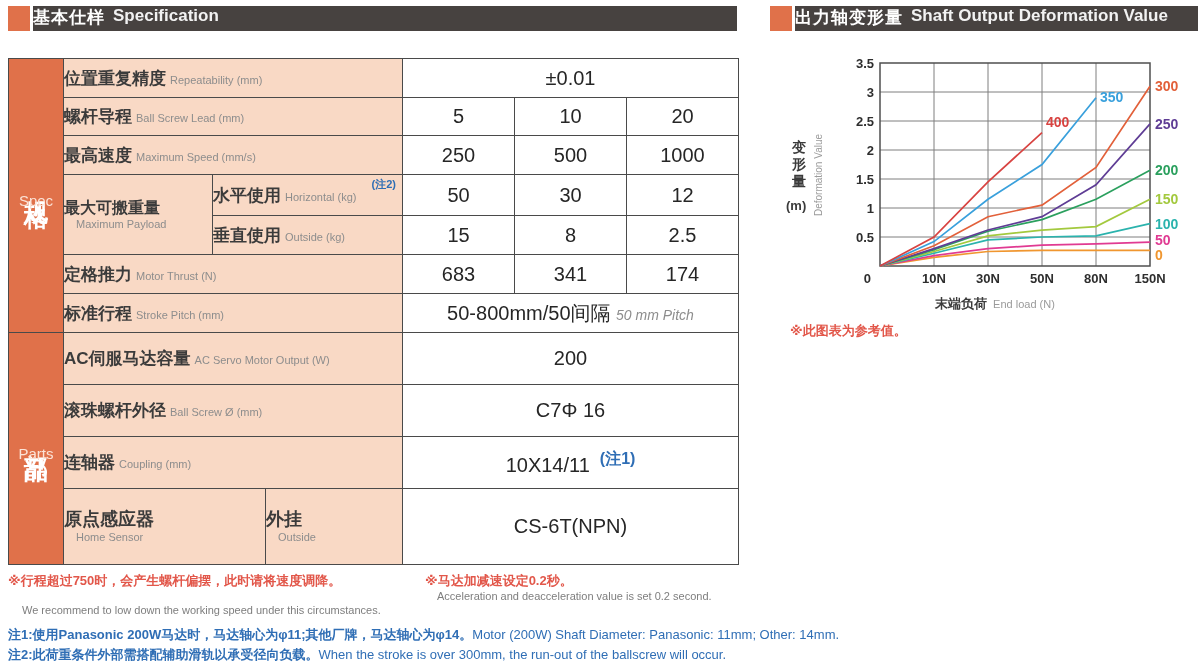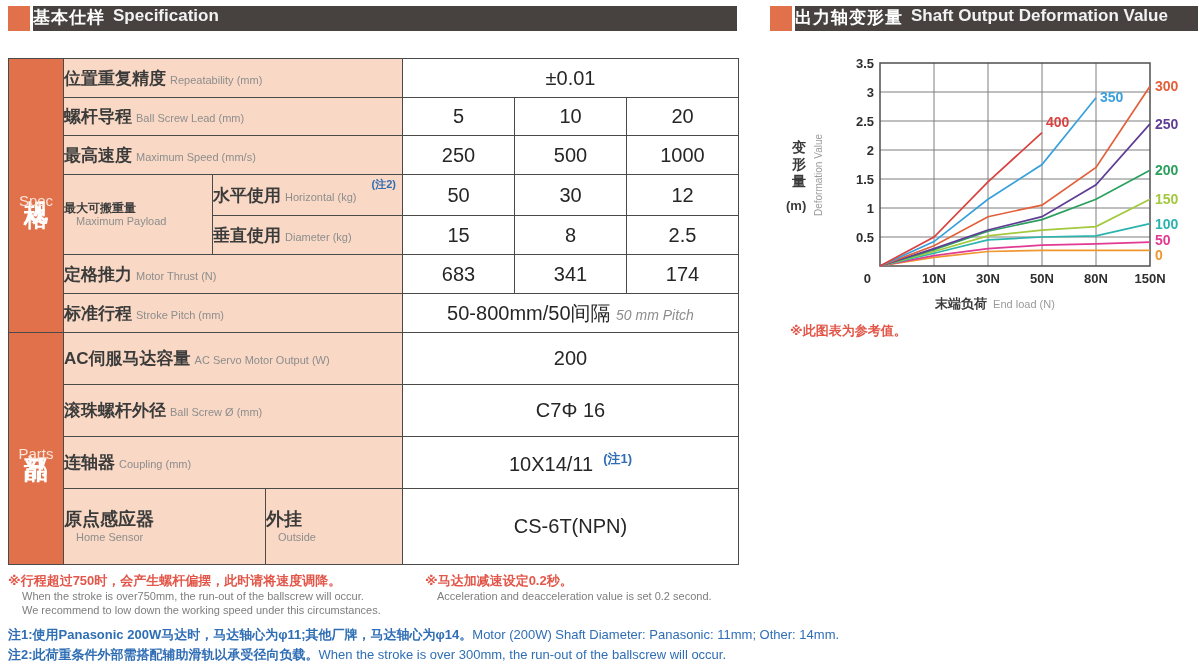--- a/index.html
+++ b/index.html
@@ -13,26 +13,26 @@
   .hdr .t-en{color:#f2f2f2;font-size:17px;font-weight:bold;}
   
   table.spec{position:absolute;left:8px;top:58px;border-collapse:collapse;table-layout:fixed;}
   table.spec td{border:1px solid #4a4a4a;padding:0;vertical-align:middle;overflow:hidden;}
   td.band{background:#e0714a;text-align:center;color:#fff;}
   .band-zh{writing-mode:vertical-rl;text-orientation:upright;margin:0 auto;font-size:24px;font-weight:bold;letter-spacing:5px;line-height:1;}
   .band-en{font-size:15px;color:#fbe3d7;}
   td.lbl{background:#f9d9c5;padding-left:10px;}
   .zh{font-size:17px;font-weight:bold;color:#3b3b3b;}
   .en{font-size:11px;color:#8d8d8d;margin-left:4px;font-weight:normal;}
-  .stackzh{font-size:12px;font-weight:bold;color:#3b3b3b;line-height:1.2;}
+  .stackzh{font-size:16px;font-weight:bold;color:#3b3b3b;line-height:1.2;}
   .stacken{font-size:11px;color:#8d8d8d;line-height:1.2;padding-left:12px;}
   td.val{background:#fff;text-align:center;font-size:20px;color:#262626;}
   .sub{font-size:14px;color:#8d8d8d;font-weight:normal;font-style:italic;}
   .supnote{position:absolute;top:2px;right:6px;font-size:11px;color:#2f6eb5;font-weight:bold;}
-  sup.bluesup{font-size:13px;color:#2f6eb5;font-weight:bold;vertical-align:super;margin-left:10px;}
+  sup.bluesup{font-size:16px;color:#2f6eb5;font-weight:bold;vertical-align:super;margin-left:10px;}
   td.rel{position:relative;}
   
   .fn-red{position:absolute;font-size:13px;font-weight:bold;color:#e2574a;}
   .fn-gray{position:absolute;font-size:11px;color:#7e7e7e;}
   .fn-blue{position:absolute;font-size:13px;font-weight:bold;color:#2f6eb5;}
   .fn-blue .fn-blue-en{font-size:13px;font-weight:normal;}
   
   .chart{position:absolute;left:770px;top:50px;width:430px;height:290px;}
   svg text{font-family:"Liberation Sans","DejaVu Sans",sans-serif;}
 </style>
@@ -94,21 +94,21 @@
       <td class="lbl rel" colspan="2">
         <span class="zh">水平使用</span><span class="en">Horizontal (kg)</span>
         <span class="supnote">(注2)</span>
       </td>
       <td class="val">50</td>
       <td class="val">30</td>
       <td class="val">12</td>
     </tr>
     <tr style="height:39px">
       <td class="lbl" colspan="2">
-        <span class="zh">垂直使用</span><span class="en">Diameter (kg)</span>
+        <span class="zh">垂直使用</span><span class="en">Outside (kg)</span>
       </td>
       <td class="val">15</td>
       <td class="val">8</td>
       <td class="val">2.5</td>
     </tr>
     <tr style="height:39px">
       <td class="lbl" colspan="3">
         <span class="zh">定格推力</span><span class="en">Motor Thrust (N)</span>
       </td>
       <td class="val">683</td>
@@ -155,21 +155,20 @@
       <td class="lbl">
         <div class="stackzh" style="font-size:18px">外挂</div>
         <div class="stacken">Outside</div>
       </td>
       <td class="val" colspan="3">CS-6T(NPN)</td>
     </tr>
   </tbody>
     </table>
 
   <div class="fn-red" style="left:8px;top:572px;">※行程超过750时，会产生螺杆偏摆，此时请将速度调降。</div>
-  <div class="fn-gray" style="left:22px;top:590px;">When the stroke is over750mm, the run-out of the ballscrew will occur.</div>
   <div class="fn-gray" style="left:22px;top:604px;">We recommend to low down the working speed under this circumstances.</div>
   <div class="fn-red" style="left:425px;top:572px;">※马达加减速设定0.2秒。</div>
   <div class="fn-gray" style="left:437px;top:590px;">Acceleration and deacceleration value is set 0.2 second.</div>
   <div class="fn-blue" style="left:8px;top:626px;">
     <span>注1:使用Panasonic 200W马达时，马达轴心为φ11;其他厂牌，马达轴心为φ14。</span><span class="fn-blue-en">Motor (200W) Shaft Diameter: Panasonic: 11mm; Other: 14mm.</span>
   </div>
   <div class="fn-blue" style="left:8px;top:646px;">
     <span>注2:此荷重条件外部需搭配辅助滑轨以承受径向负载。</span><span class="fn-blue-en">When the stroke is over 300mm, the run-out of the ballscrew will occur.</span>
   </div>
 

